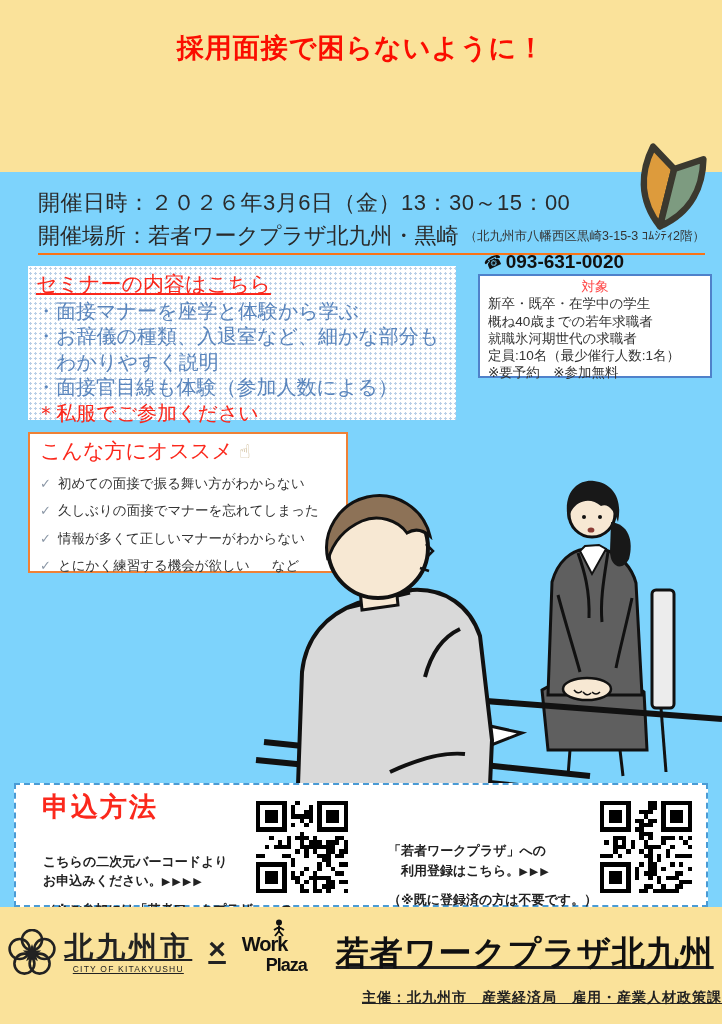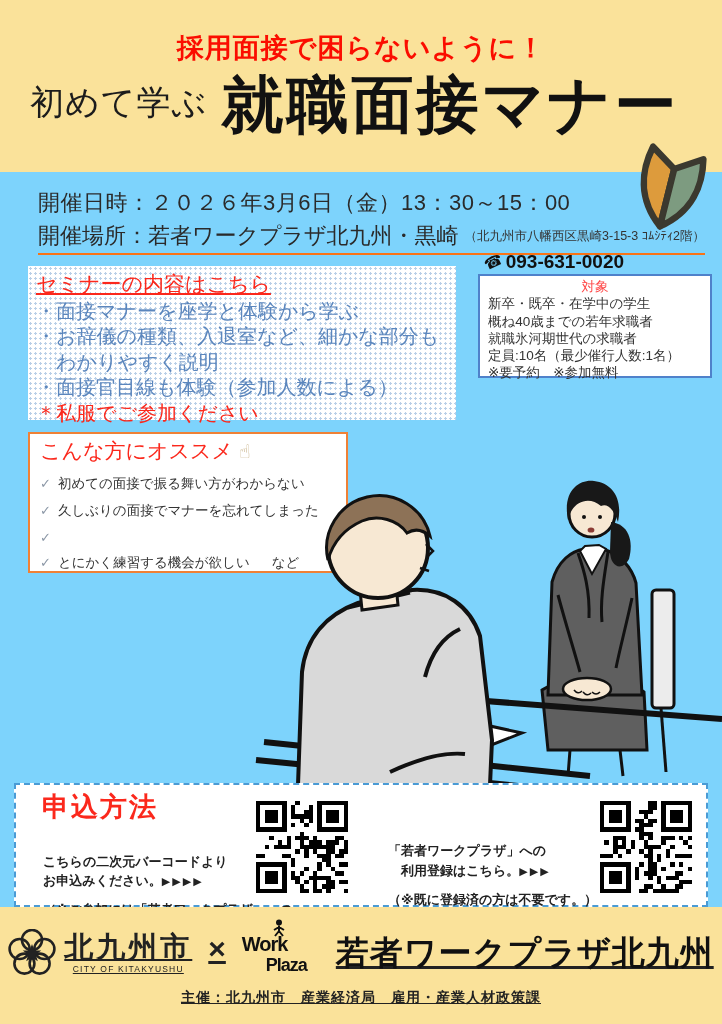--- a/index.html
+++ b/index.html
@@ -82,33 +82,29 @@
   .logo-row { display:flex; align-items:center; justify-content:center; padding-top:18px; }
   .city-block { display:flex; flex-direction:column; align-items:center; margin-left:8px; }
   .city-name { font-size:29px; font-weight:bold; color:#222; letter-spacing:3px; line-height:1; }
   .city-sub { font-size:8.5px; color:#222; letter-spacing:1.2px; margin-top:2px; }
   .x-mark { font-size:30px; font-weight:bold; color:#222; margin:0 16px 8px 16px; }
   .work-logo { position:relative; width:88px; height:56px; margin-right:6px; }
   .work-word { position:absolute; left:0; top:8px; font-size:20px; font-weight:900; color:#111; letter-spacing:-1px; }
   .plaza-word { position:absolute; left:24px; top:30px; font-size:18px; font-weight:900; color:#111; letter-spacing:-1px; }
   .work-person { position:absolute; left:30px; top:-6px; }
   .plaza-name { font-size:33px; font-weight:bold; color:#111; letter-spacing:1px; }
-  .organizer { text-align:center; font-size:14px; font-weight:bold; color:#222; margin-top:8px; letter-spacing:1px; }
+  .organizer { text-align:right; font-size:14px; font-weight:bold; color:#222; margin-top:8px; letter-spacing:1px; }
 </style>
 </head>
 <body>
 
 <div class="page">
 
   <div class="band-top">
     <div class="tagline">採用面接で困らないように！</div>
-    <div class="title-row">
-      <span class="title-prefix">初めて学ぶ</span>
-      <span class="title-main">就職面接マナー</span>
-    </div>
   </div>
 
   <svg class="wakaba" width="72" height="88" viewBox="0 0 100 120">
     <path d="M50,30 L14,7 C6,42 11,82 50,112 Z" fill="#dd9b3c" stroke="#3b392f" stroke-width="9" stroke-linejoin="round"></path>
     <path d="M50,30 L86,7 C94,42 89,82 50,112 Z" fill="#7d9b80" stroke="#3b392f" stroke-width="9" stroke-linejoin="round"></path>
     <path d="M50,30 L50,112" stroke="#3b392f" stroke-width="6"></path>
   </svg>
 
   <div class="line-datetime">開催日時：２０２６年3月6日（金）13：30～15：00</div>
   <div class="line-location">
@@ -146,20 +142,21 @@
     <div class="rec-item">
       <span class="rec-check">✓</span>
       <span>初めての面接で振る舞い方がわからない</span>
     </div>
     <div class="rec-item">
       <span class="rec-check">✓</span>
       <span>久しぶりの面接でマナーを忘れてしまった</span>
     </div>
     <div class="rec-item">
       <span class="rec-check">✓</span>
+      <span>情報が多くて正しいマナーがわからない</span>
     </div>
     <div class="rec-item">
       <span class="rec-check">✓</span>
       <span>とにかく練習する機会が欲しい</span>
       <span class="rec-suffix">など</span>
     </div>
   </div>
 
   <svg class="illustration" viewBox="0 0 482 345">
 

